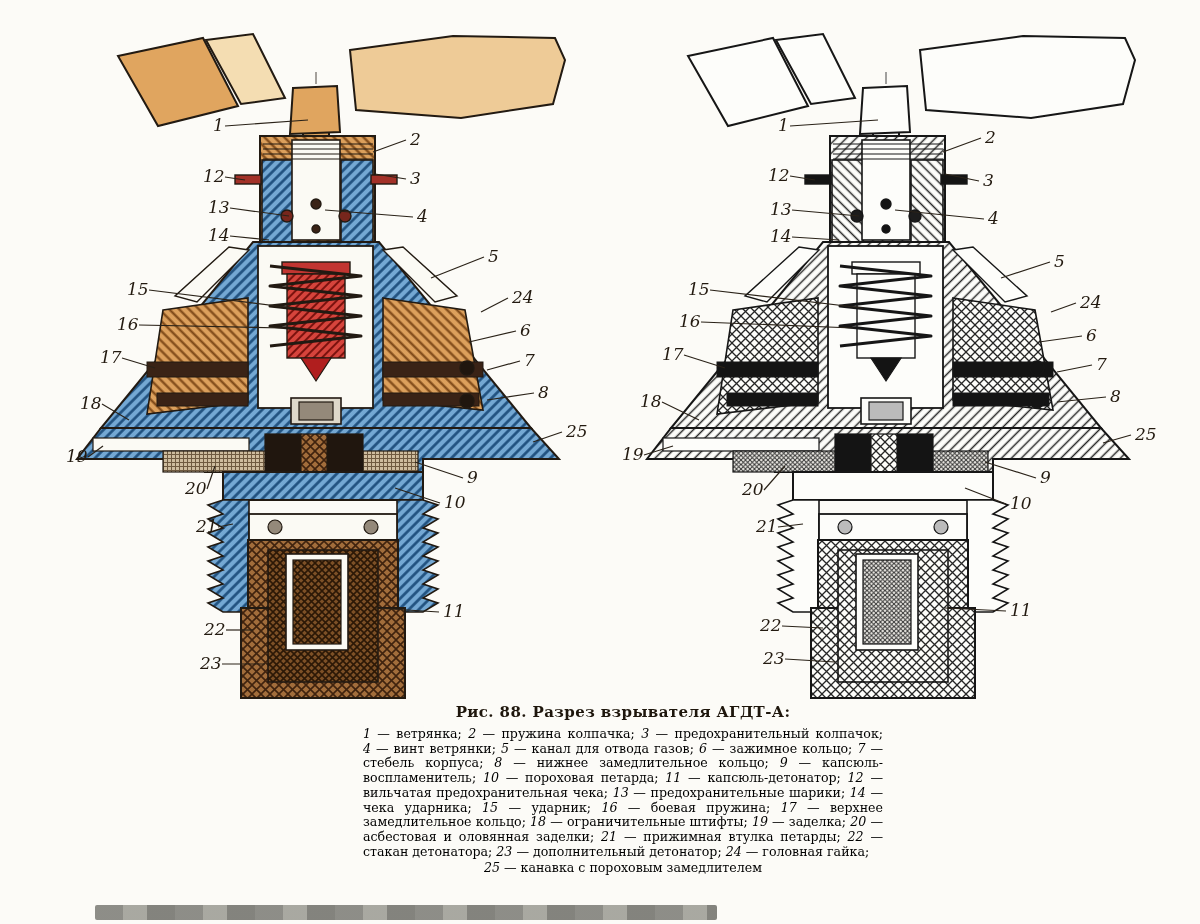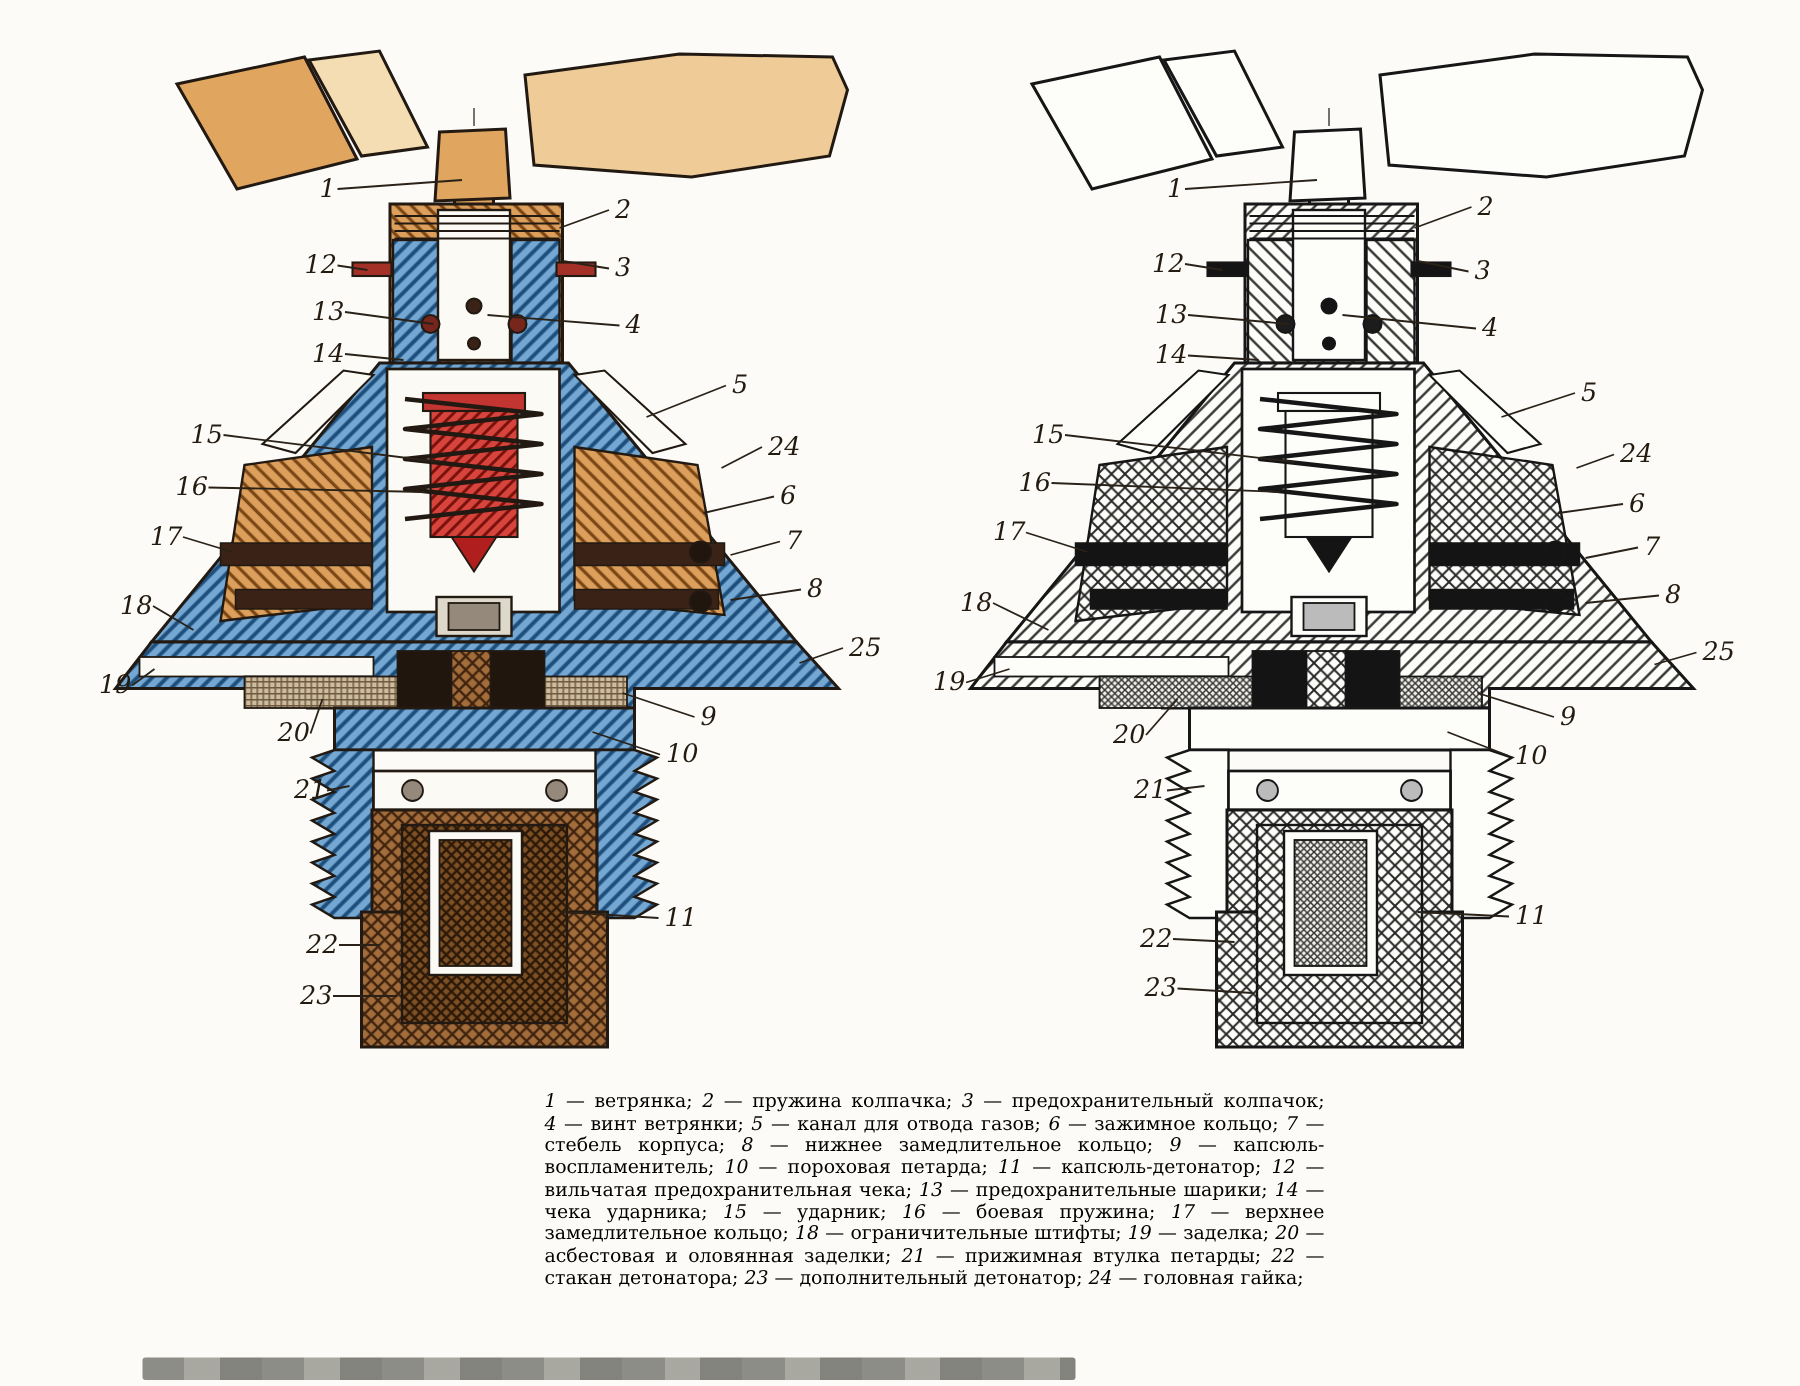--- a/index.html
+++ b/index.html
@@ -273,19 +273,21 @@
       <line x1="145" y1="517" x2="170" y2="514" stroke="#2a2218" stroke-width="1.2"></line>
       <text x="123" y="522" font-family="DejaVu Serif, serif" font-style="italic" font-size="17" fill="#231a10">21</text>
       <line x1="373" y1="601" x2="312" y2="598" stroke="#2a2218" stroke-width="1.2"></line>
       <text x="377" y="606" font-family="DejaVu Serif, serif" font-style="italic" font-size="17" fill="#231a10">11</text>
       <line x1="149" y1="616" x2="190" y2="618" stroke="#2a2218" stroke-width="1.2"></line>
       <text x="127" y="621" font-family="DejaVu Serif, serif" font-style="italic" font-size="17" fill="#231a10">22</text>
       <line x1="152" y1="649" x2="202" y2="652" stroke="#2a2218" stroke-width="1.2"></line>
       <text x="130" y="654" font-family="DejaVu Serif, serif" font-style="italic" font-size="17" fill="#231a10">23</text>
     </svg>
 
+  <div class="caption">Рис. 88. Разрез взрывателя АГДТ-А:</div>
 
   <div class="legend">
     <p id="legend-body"><span><i>1</i>&nbsp;— ветрянка; </span><span><i>2</i>&nbsp;— пружина колпачка; </span><span><i>3</i>&nbsp;— предохранительный колпачок; </span><span><i>4</i>&nbsp;— винт ветрянки; </span><span><i>5</i>&nbsp;— канал для отвода газов; </span><span><i>6</i>&nbsp;— зажимное кольцо; </span><span><i>7</i>&nbsp;— стебель корпуса; </span><span><i>8</i>&nbsp;— нижнее замедлительное кольцо; </span><span><i>9</i>&nbsp;— капсюль-воспламенитель; </span><span><i>10</i>&nbsp;— пороховая петарда; </span><span><i>11</i>&nbsp;— капсюль-детонатор; </span><span><i>12</i>&nbsp;— вильчатая предохранительная чека; </span><span><i>13</i>&nbsp;— предохранительные шарики; </span><span><i>14</i>&nbsp;— чека ударника; </span><span><i>15</i>&nbsp;— ударник; </span><span><i>16</i>&nbsp;— боевая пружина; </span><span><i>17</i>&nbsp;— верхнее замедлительное кольцо; </span><span><i>18</i>&nbsp;— ограничительные штифты; </span><span><i>19</i>&nbsp;— заделка; </span><span><i>20</i>&nbsp;— асбестовая и оловянная заделки; </span><span><i>21</i>&nbsp;— прижимная втулка петарды; </span><span><i>22</i>&nbsp;— стакан детонатора; </span><span><i>23</i>&nbsp;— дополнительный детонатор; </span><span><i>24</i>&nbsp;— головная гайка; </span></p>
+    <div class="legend-center"><i>25</i><span id="legend-last-label">&nbsp;— канавка с пороховым замедлителем</span></div>
   </div>
 
   <div class="scan-strip"></div>
 </div>
 
 </body></html>

